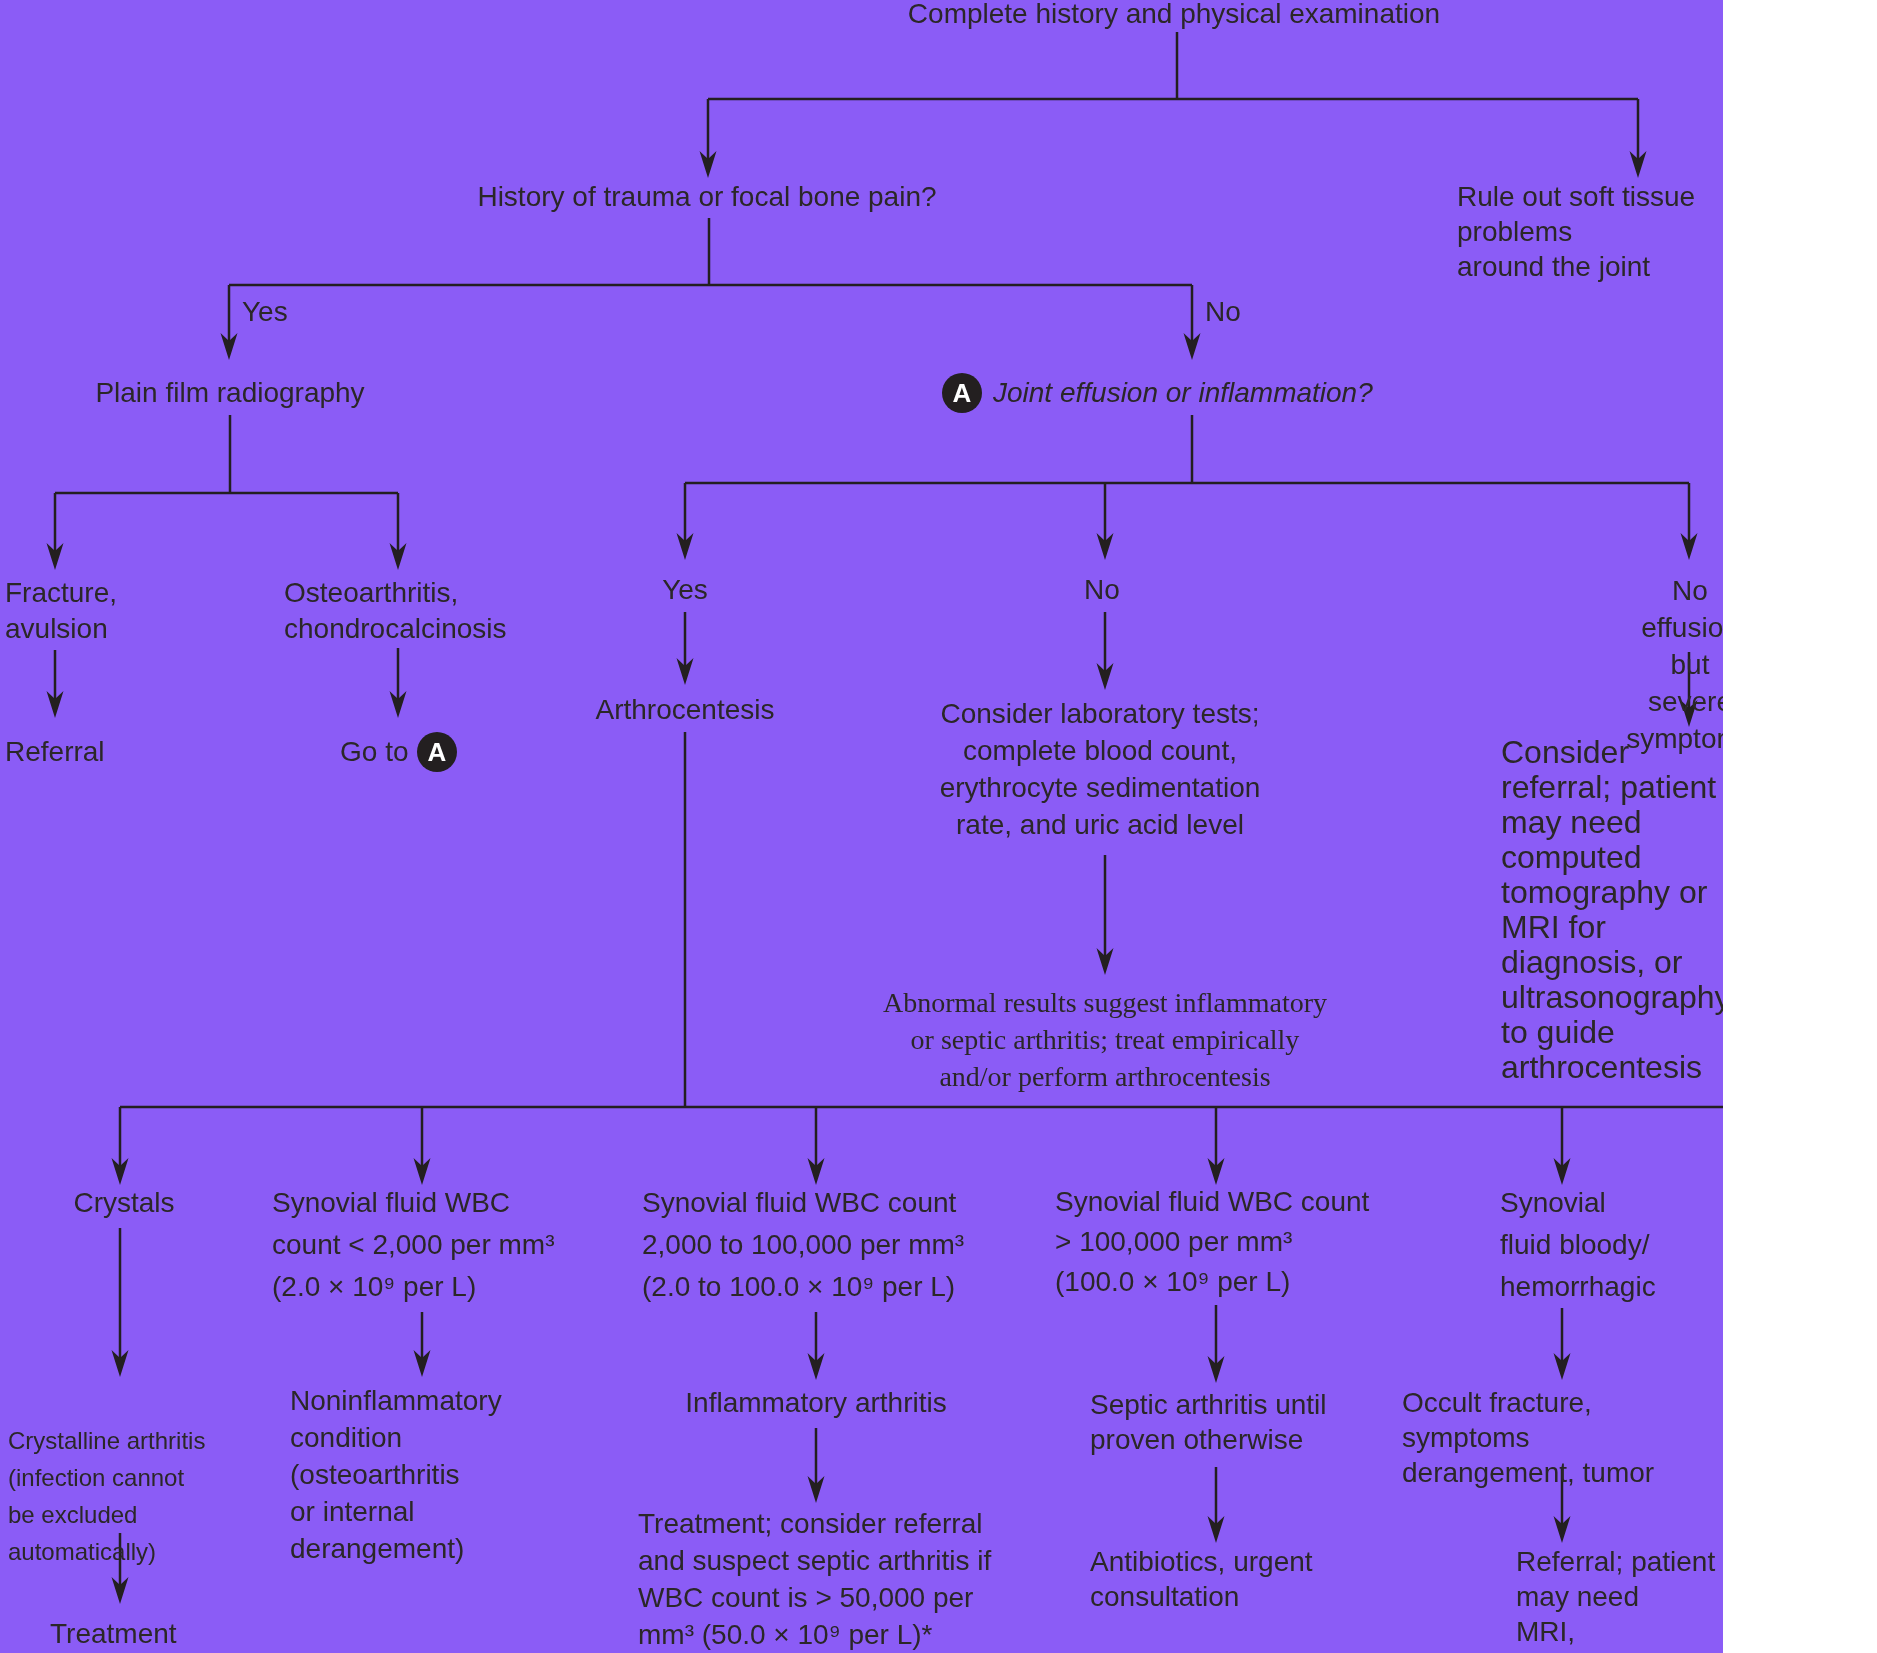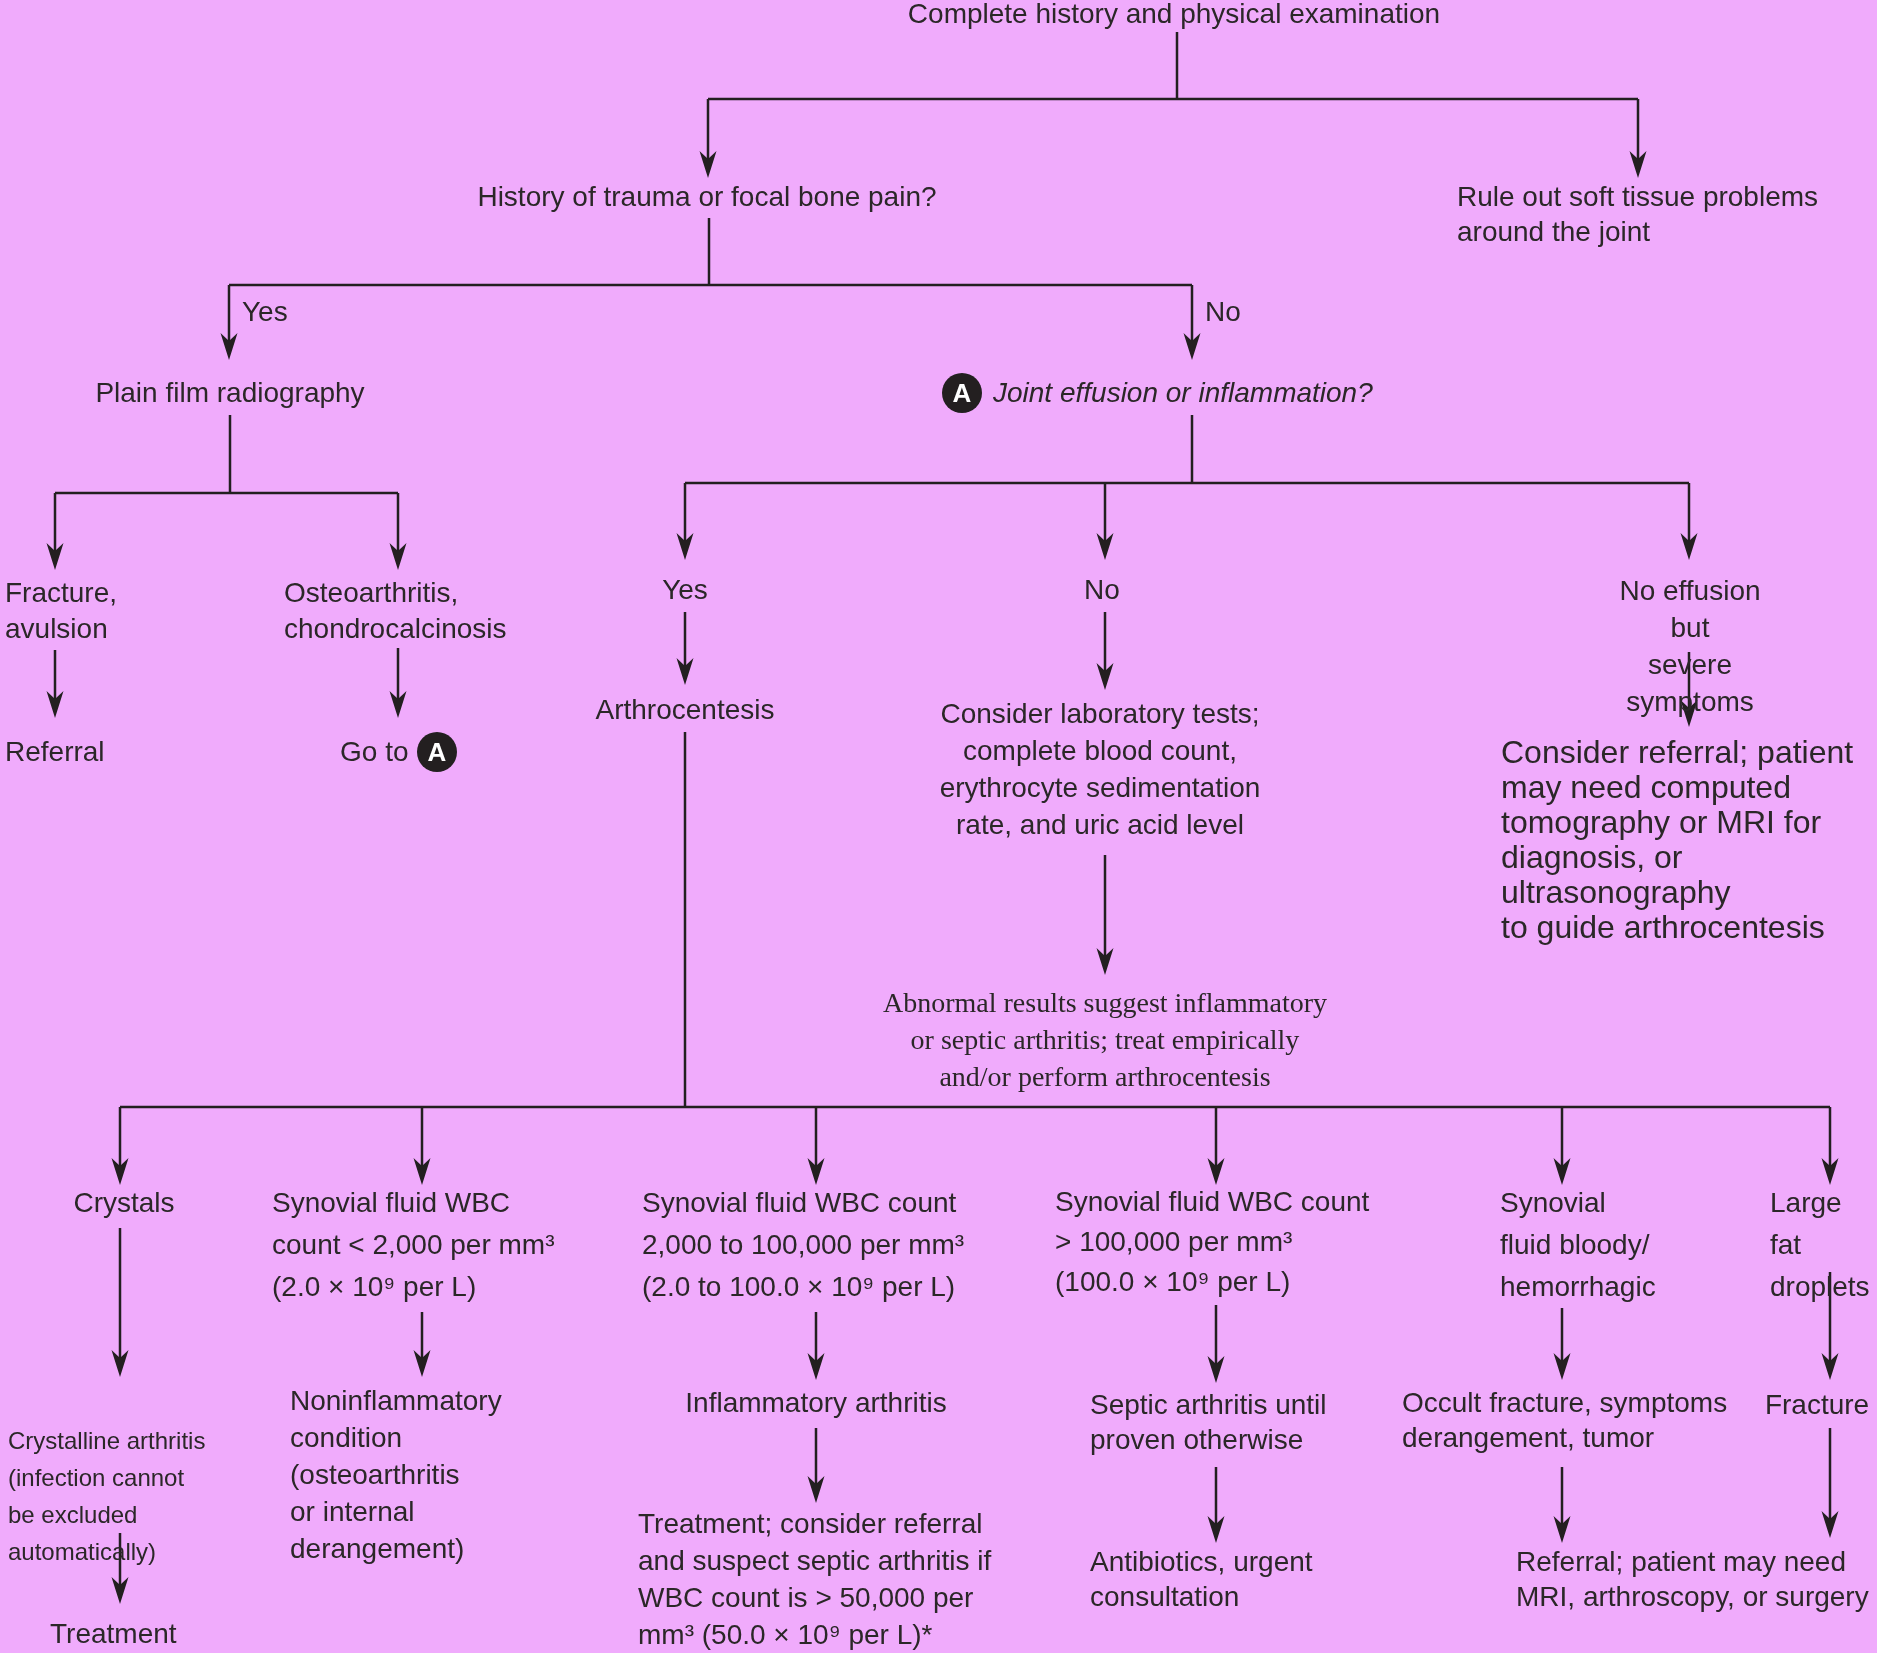--- a/index.html
+++ b/index.html
@@ -20,21 +20,21 @@
     display:flex;align-items:center;justify-content:center;
     transform:translate(-50%,-50%);
   }
   svg.connectors{position:absolute;left:0;top:0;}
   svg.connectors path{stroke:#231f20;fill:none;}
   svg.connectors path.head{fill:#231f20;stroke:none;}
 </style>
 </head>
 <body>
 
-<div id="figure" style="width: 1877px; height: 1653px; background: #f0abfc;">
+<div id="figure" style="width: 1723px; height: 1653px; background: #8b5cf6;">
   <svg class="connectors" width="1877" height="1653" viewBox="0 0 1877 1653">
       <path d="M1177 32 L1177 99" stroke-width="2.5"></path>
       <path d="M708 99 L1638 99" stroke-width="2.5"></path>
       <path d="M708 99 L708 160" stroke-width="2.5"></path>
       <path d="M699.5 151 L708 178 L716.5 151 L708 159 Z" class="head"></path>
       <path d="M1638 99 L1638 160" stroke-width="2.5"></path>
       <path d="M1629.5 151 L1638 178 L1646.5 151 L1638 159 Z" class="head"></path>
       <path d="M709 218 L709 285" stroke-width="2.5"></path>
       <path d="M229 285 L1192 285" stroke-width="2.5"></path>
       <path d="M229 285 L229 342" stroke-width="2.5"></path>

